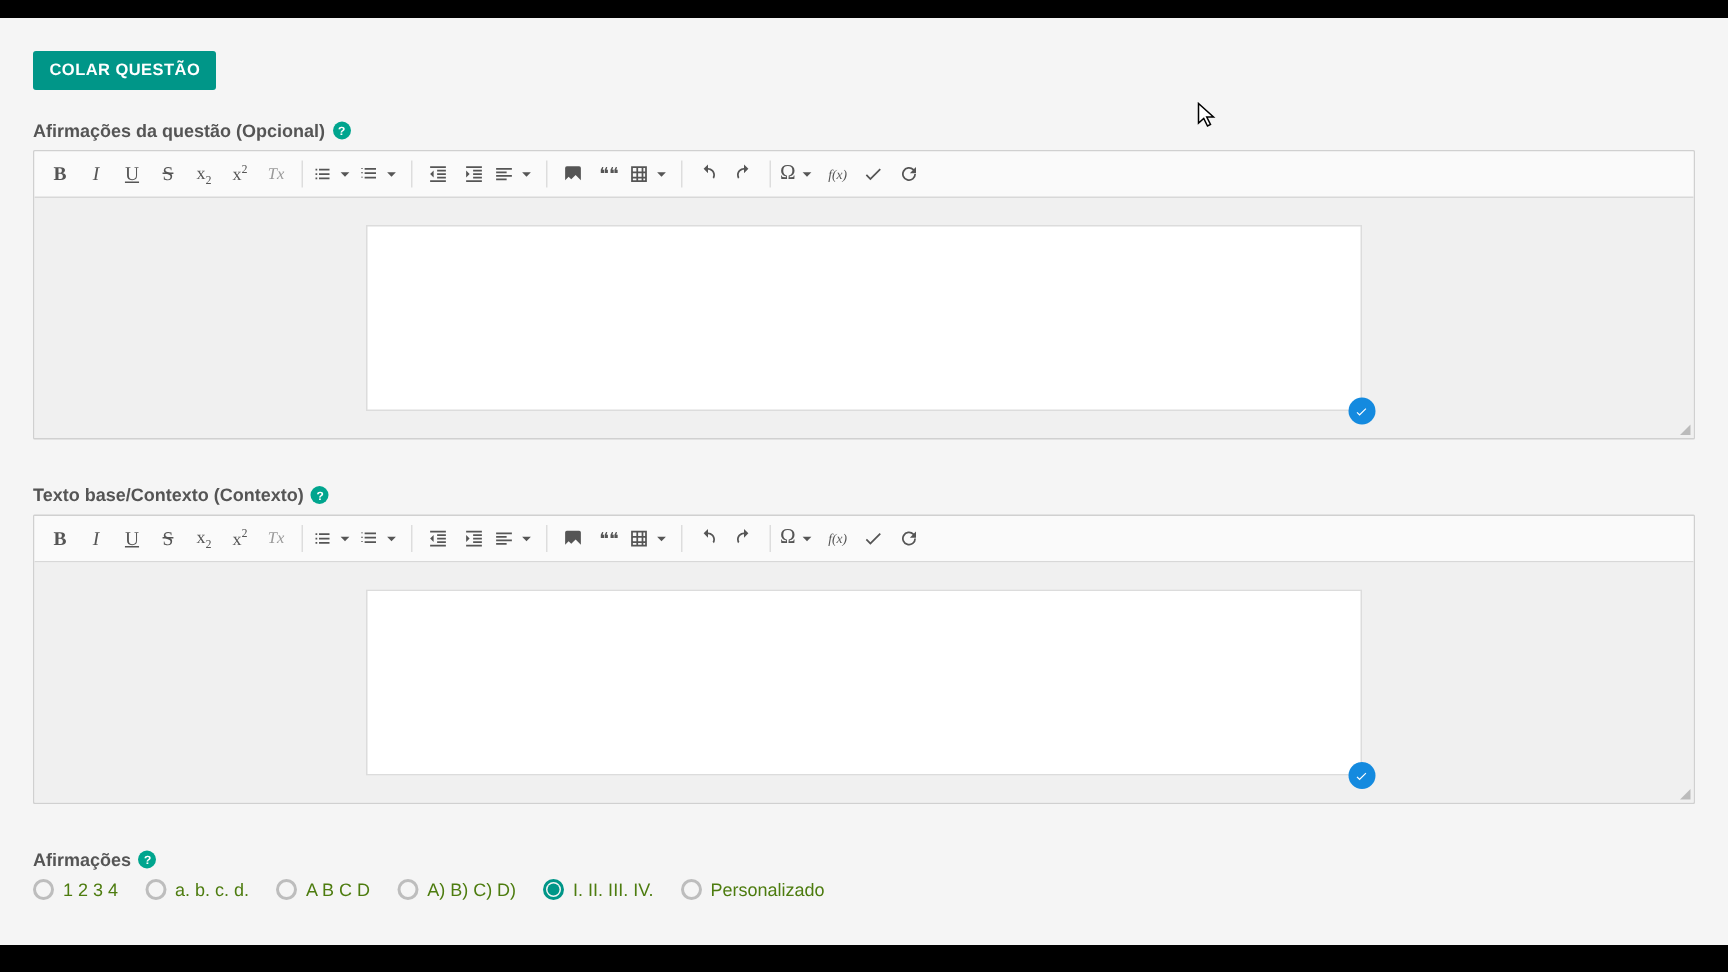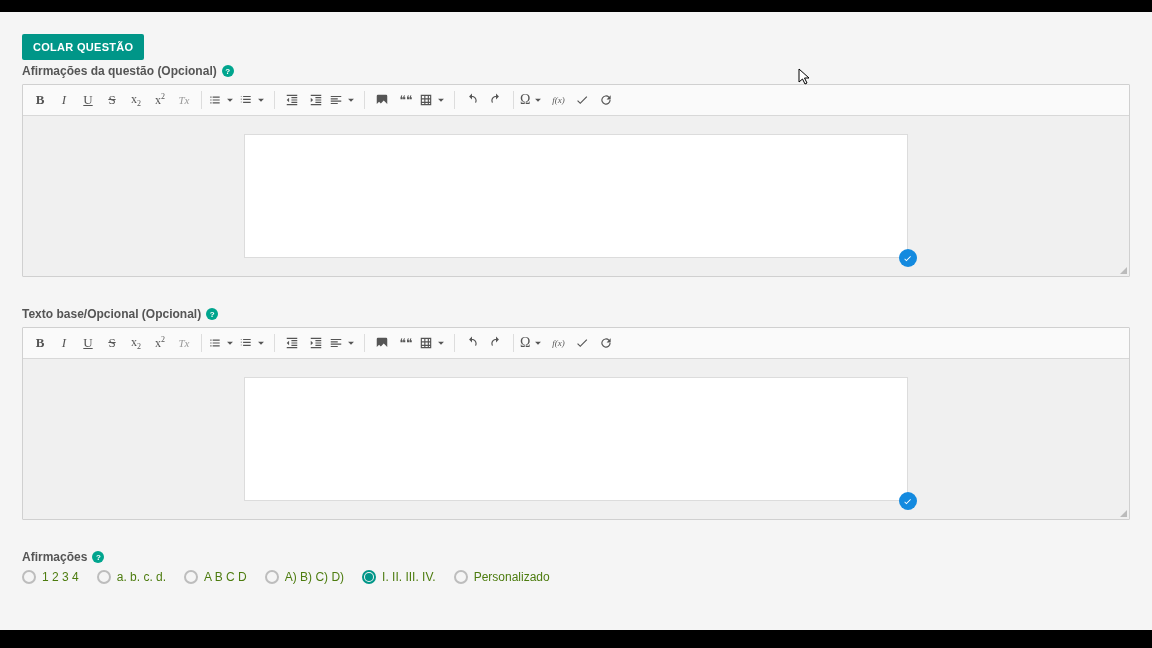--- a/index.html
+++ b/index.html
@@ -14,21 +14,21 @@
   .colar-btn {
     background: #009688;
     color: #fff;
     border: none;
     padding: 7px 11px;
     font-size: 11px;
     font-weight: 600;
     letter-spacing: 0.3px;
     border-radius: 2px;
     cursor: pointer;
-    margin-bottom: 4px;
+    margin-bottom: 20px;
   }
   .section-label {
     font-size: 12px;
     font-weight: 700;
     color: #555;
     margin-bottom: 6px;
     display: flex;
     align-items: center;
     gap: 5px;
   }
@@ -282,21 +282,21 @@
               <path d="M9 16.17l-3.88-3.88L3.7 13.7 9 19l12-12-1.41-1.41z"></path>
             </svg>
         </div>
       </div>
       <div class="resize-grip"></div>
     </div>
   </div>
 
   
   <div class="section-label">
-    <span>Texto base/Opcional (Opcional)</span>
+    <span>Texto base/Contexto (Contexto)</span>
     <span class="help-icon">?</span>
   </div>
 
   <div class="editor-wrap">
     <div class="toolbar" id="toolbar-2">
         <button class="tbtn">
           <span style="font-weight:bold">B</span>
         </button>
         <button class="tbtn">
           <span style="font-style:italic;font-family:Georgia">I</span>

